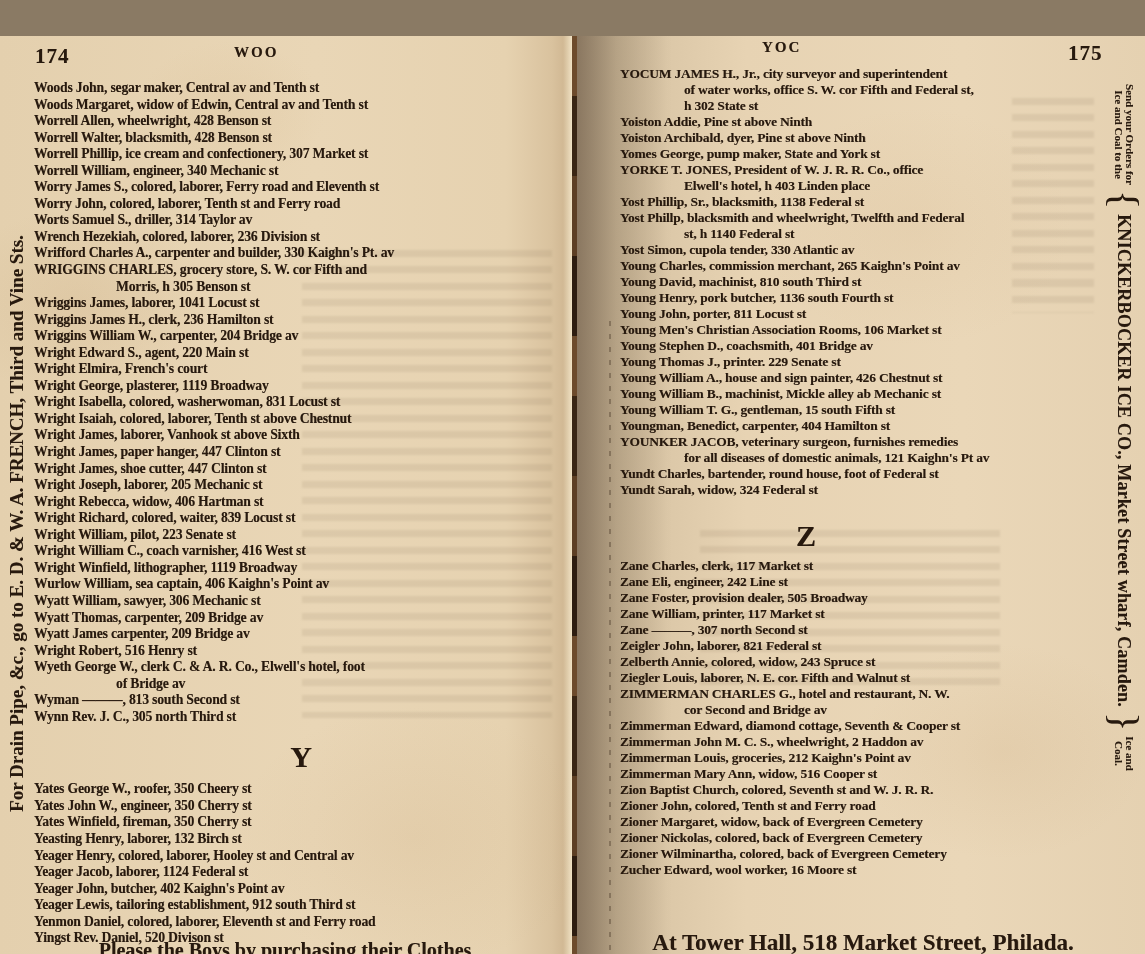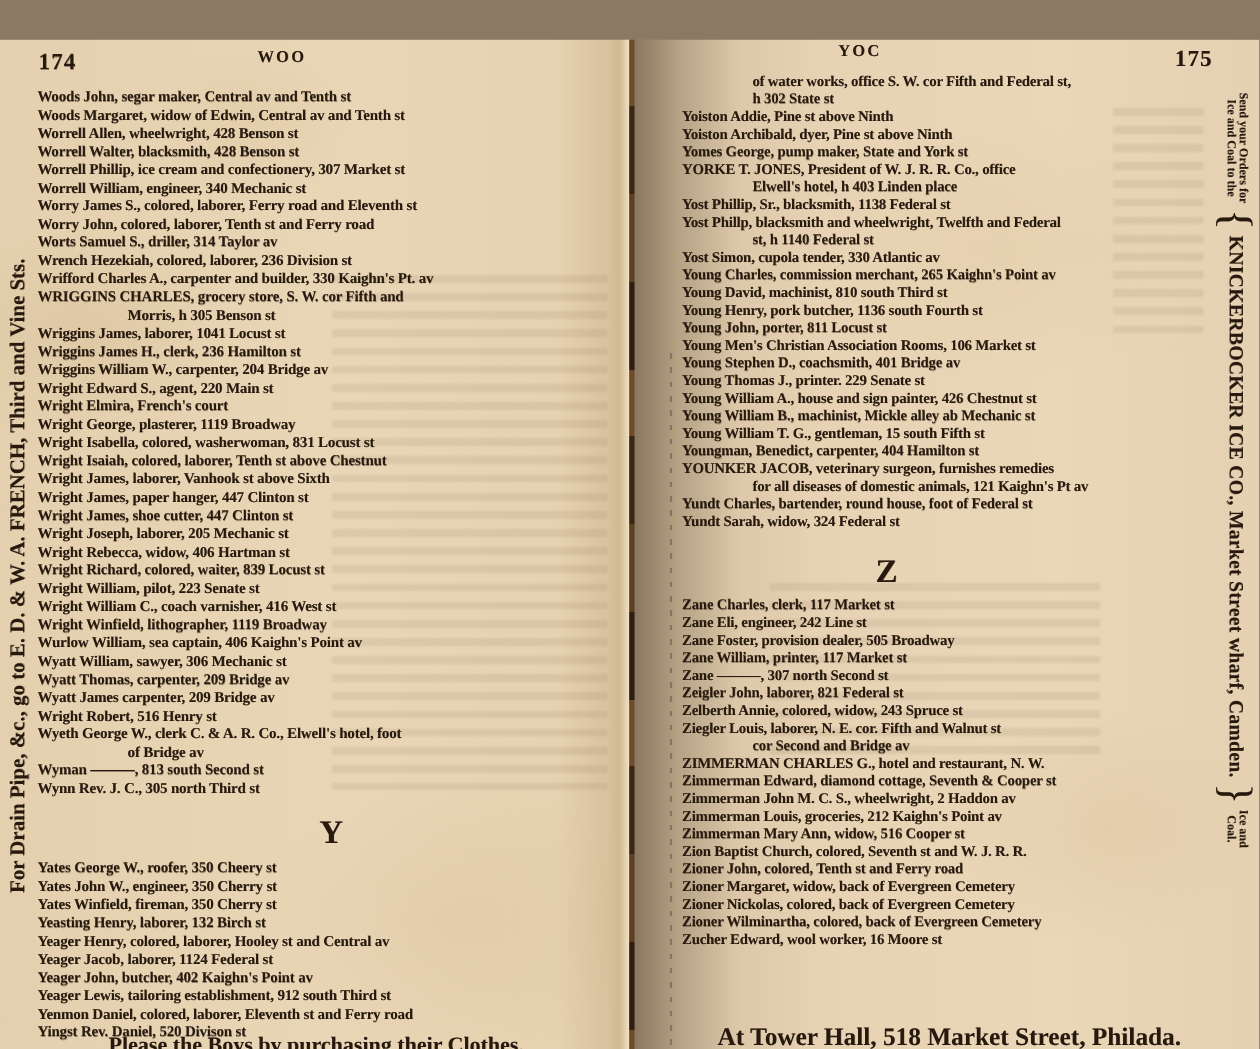--- a/index.html
+++ b/index.html
@@ -155,20 +155,21 @@
       <div class="dir-line">Yates Winfield, fireman, 350 Cherry st</div>
       <div class="dir-line">Yeasting Henry, laborer, 132 Birch st</div>
       <div class="dir-line">Yeager Henry, colored, laborer, Hooley st and Central av</div>
       <div class="dir-line">Yeager Jacob, laborer, 1124 Federal st</div>
       <div class="dir-line">Yeager John, butcher, 402 Kaighn's Point av</div>
       <div class="dir-line">Yeager Lewis, tailoring establishment, 912 south Third st</div>
       <div class="dir-line">Yenmon Daniel, colored, laborer, Eleventh st and Ferry road</div>
       <div class="dir-line">Yingst Rev. Daniel, 520 Divison st</div>
     </div>
   <div class="dir-col col-right">
+      <div class="dir-line">YOCUM JAMES H., Jr., city surveyor and superintendent</div>
       <div class="dir-line cont">of water works, office S. W. cor Fifth and Federal st,</div>
       <div class="dir-line cont">h 302 State st</div>
       <div class="dir-line">Yoiston Addie, Pine st above Ninth</div>
       <div class="dir-line">Yoiston Archibald, dyer, Pine st above Ninth</div>
       <div class="dir-line">Yomes George, pump maker, State and York st</div>
       <div class="dir-line">YORKE T. JONES, President of W. J. R. R. Co., office</div>
       <div class="dir-line cont">Elwell's hotel, h 403 Linden place</div>
       <div class="dir-line">Yost Phillip, Sr., blacksmith, 1138 Federal st</div>
       <div class="dir-line">Yost Phillp, blacksmith and wheelwright, Twelfth and Federal</div>
       <div class="dir-line cont">st, h 1140 Federal st</div>
@@ -190,22 +191,22 @@
       <div class="dir-line">Yundt Sarah, widow, 324 Federal st</div>
       <div class="section-letter">Z</div>
       <div class="dir-line">Zane Charles, clerk, 117 Market st</div>
       <div class="dir-line">Zane Eli, engineer, 242 Line st</div>
       <div class="dir-line">Zane Foster, provision dealer, 505 Broadway</div>
       <div class="dir-line">Zane William, printer, 117 Market st</div>
       <div class="dir-line">Zane ———, 307 north Second st</div>
       <div class="dir-line">Zeigler John, laborer, 821 Federal st</div>
       <div class="dir-line">Zelberth Annie, colored, widow, 243 Spruce st</div>
       <div class="dir-line">Ziegler Louis, laborer, N. E. cor. Fifth and Walnut st</div>
+      <div class="dir-line">ZIMMERMAN CHARLES G., hotel and restaurant, N. W.</div>
       <div class="dir-line cont">cor Second and Bridge av</div>
-      <div class="dir-line">ZIMMERMAN CHARLES G., hotel and restaurant, N. W.</div>
       <div class="dir-line">Zimmerman Edward, diamond cottage, Seventh &amp; Cooper st</div>
       <div class="dir-line">Zimmerman John M. C. S., wheelwright, 2 Haddon av</div>
       <div class="dir-line">Zimmerman Louis, groceries, 212 Kaighn's Point av</div>
       <div class="dir-line">Zimmerman Mary Ann, widow, 516 Cooper st</div>
       <div class="dir-line">Zion Baptist Church, colored, Seventh st and W. J. R. R.</div>
       <div class="dir-line">Zioner John, colored, Tenth st and Ferry road</div>
       <div class="dir-line">Zioner Margaret, widow, back of Evergreen Cemetery</div>
       <div class="dir-line">Zioner Nickolas, colored, back of Evergreen Cemetery</div>
       <div class="dir-line">Zioner Wilminartha, colored, back of Evergreen Cemetery</div>
       <div class="dir-line">Zucher Edward, wool worker, 16 Moore st</div>

